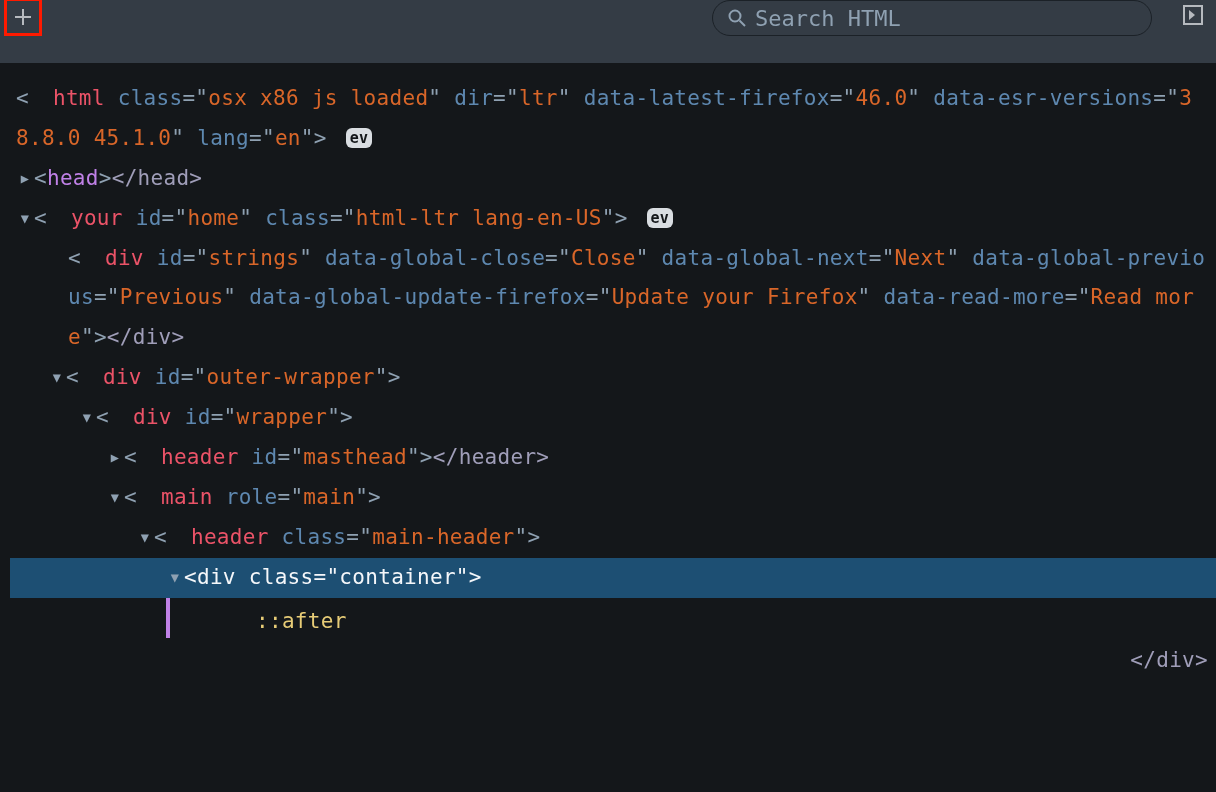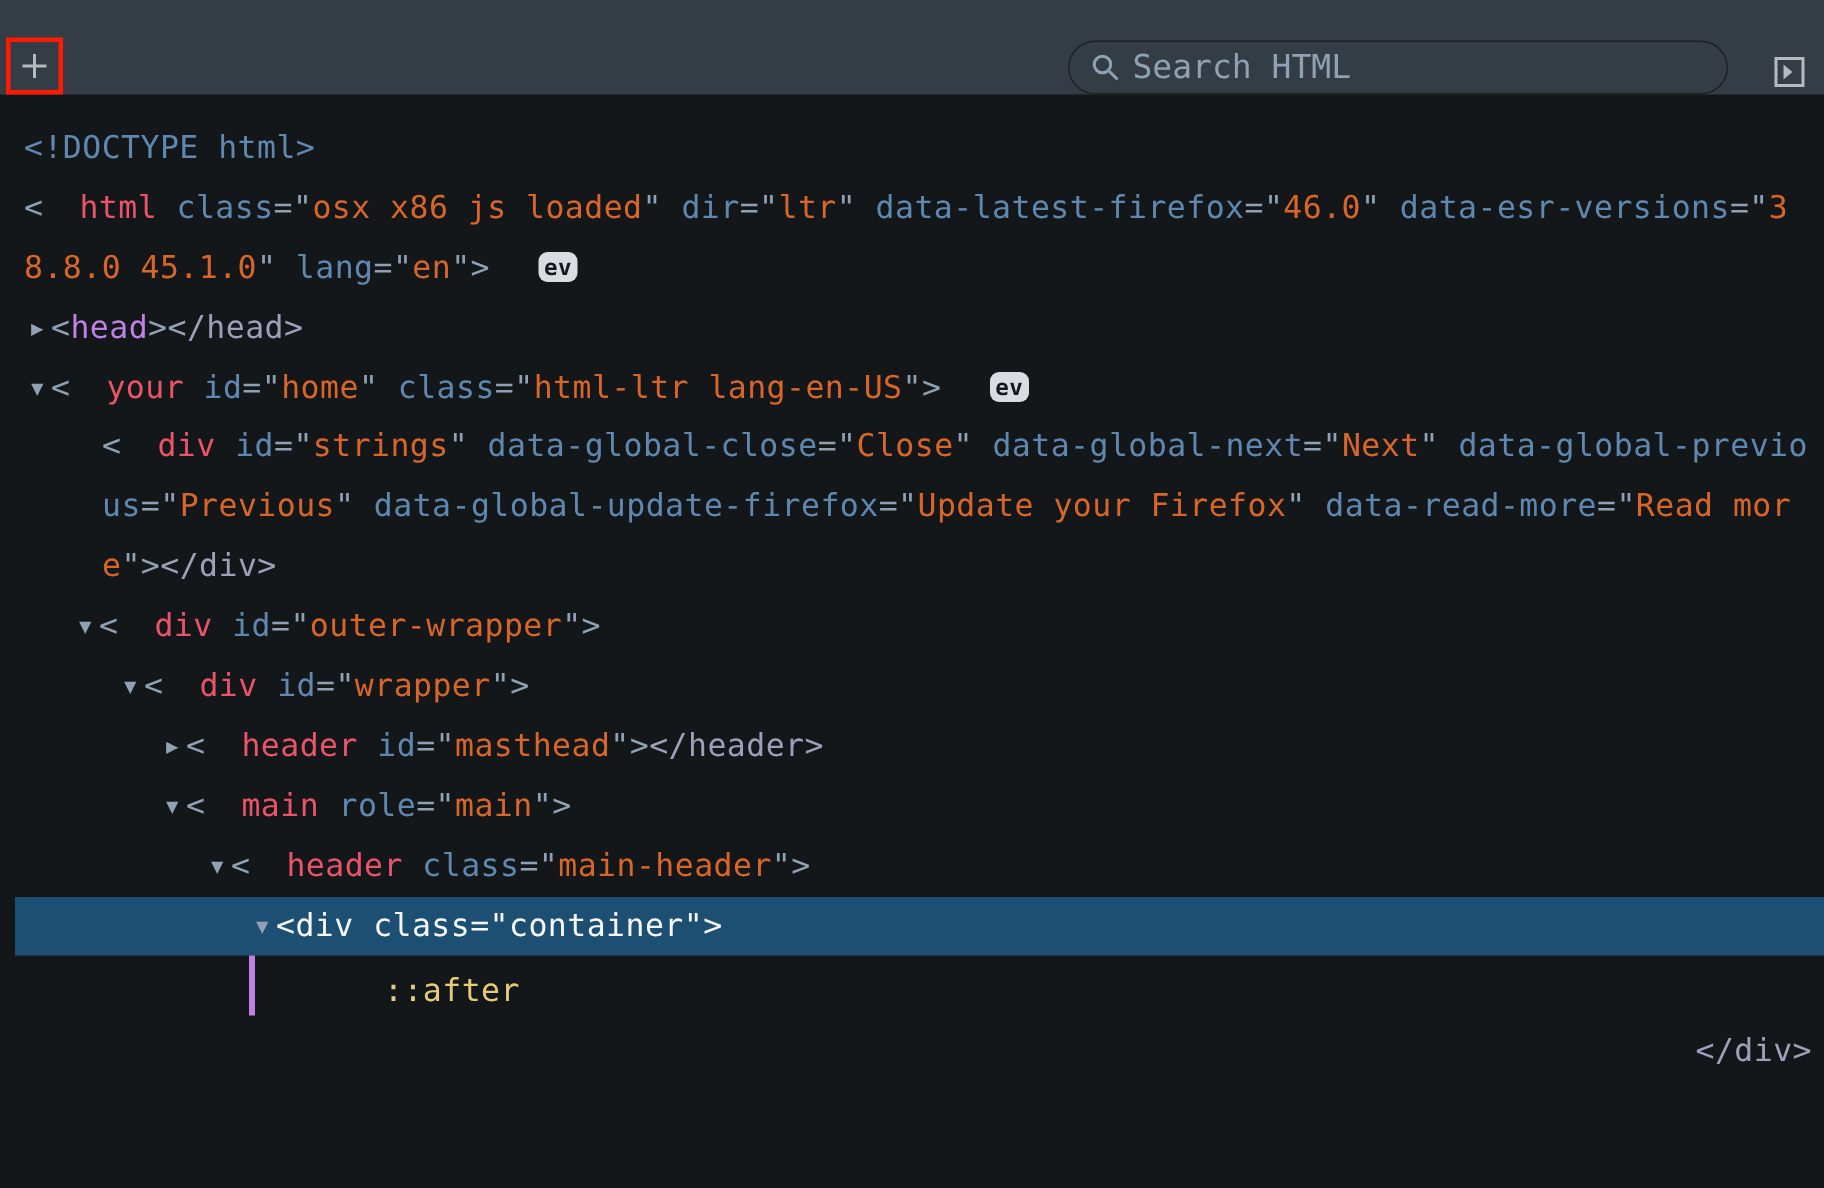--- a/index.html
+++ b/index.html
@@ -8,21 +8,21 @@
       height: 792px;
       background: #14171a;
       font-family: Menlo, Consolas, monospace;
       font-size: 21px;
       overflow: hidden;
     }
     .toolbar {
       height: 63px;
       background: #343c45;
       display: flex;
-      align-items: flex-end;
+      align-items: flex-start;
       padding: 0 8px;
     }
     .add-btn {
       width: 38px;
       height: 38px;
       border: 3px solid #ff1a00;
       display: flex;
       align-items: center;
       justify-content: center;
       cursor: pointer;
@@ -91,21 +91,21 @@
     .ev {
       display:inline-block;
       background:#d9dde1;
       color:#14171a;
       border-radius:6px;
       font-size:15px;
       font-weight:bold;
       padding:0 4px;
       line-height: 20px;
       vertical-align: 2px;
-      margin-left:19px;
+      margin-left:6px;
     }
     .indent-1 { padding-left: 6px; }
     .indent-2 { padding-left: 58px; }
     .indent-3 { padding-left: 68px; }
     .indent-4 { padding-left: 96px; }
     .indent-5 { padding-left: 126px; }
     .indent-6 { padding-left: 156px; }
     .indent-7b { padding-left: 218px; text-align: right; }
     .guide {
       display:inline-block;
@@ -137,23 +137,20 @@
   <div class="expand-btn">
     <svg width="22" height="22" viewBox="0 0 22 22">
         <rect x="2" y="2" width="18" height="18" fill="none" stroke="#b6babf" stroke-width="2"></rect>
         <path d="M7 6l6 5-6 5z" fill="#b6babf"></path>
       </svg>
   </div>
 </div>
 
 <div class="tree">
 
-  <div class="row indent-1">
-    <span class="p-doctype">&lt;!DOCTYPE html&gt;</span>
-  </div>
 
   <div class="row indent-1">
     <span class="p-bracket">&lt;</span><span class="p-tag">html</span>
     <span class="p-attr">class</span><span class="p-bracket">="</span><span class="p-val">osx x86 js loaded</span><span class="p-bracket">"</span>
     <span class="p-attr">dir</span><span class="p-bracket">="</span><span class="p-val">ltr</span><span class="p-bracket">"</span>
     <span class="p-attr">data-latest-firefox</span><span class="p-bracket">="</span><span class="p-val">46.0</span><span class="p-bracket">"</span>
     <span class="p-attr">data-esr-versions</span><span class="p-bracket">="</span><span class="p-val">38.8.0 45.1.0</span><span class="p-bracket">"</span>
     <span class="p-attr">lang</span><span class="p-bracket">="</span><span class="p-val">en</span><span class="p-bracket">"&gt;</span>
     <span class="ev">ev</span>
   </div>

